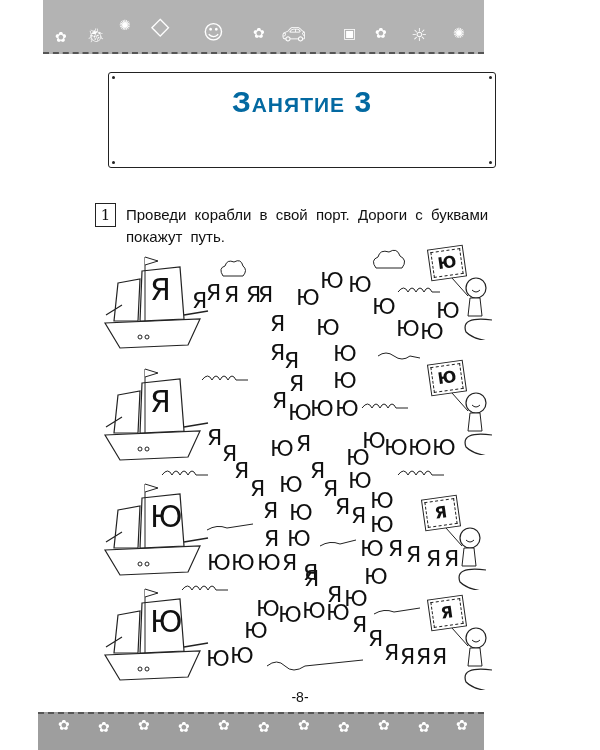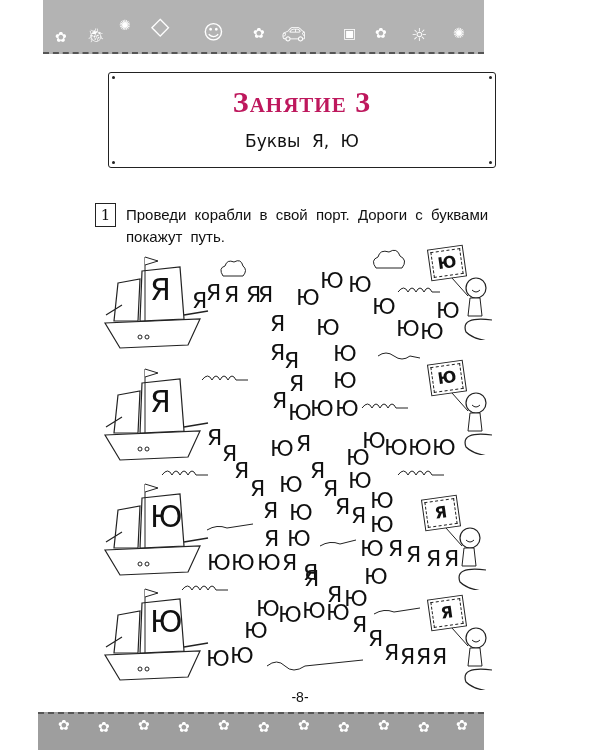--- a/index.html
+++ b/index.html
@@ -15,22 +15,22 @@
   .band .deco {
     position: absolute; color: #fff; font-size: 14px; line-height: 1;
   }
   .title-box {
     position: absolute; left: 108px; top: 72px; width: 386px; height: 94px;
     border: 1.5px solid #222; border-radius: 3px; background: #fff;
   }
   .title-box .pin { position: absolute; width: 3px; height: 3px; background: #222; border-radius: 50%; }
   .title-main {
     position: absolute; left: 0; right: 0; top: 12px; text-align: center;
-    font-family: Liberation Serif, serif; font-weight: bold; font-size: 30px;
-    color: #be185d; letter-spacing: 1px; font-variant: small-caps;
+    font-family: Liberation Sans, sans-serif; font-weight: bold; font-size: 30px;
+    color: #0369a1; letter-spacing: 1px; font-variant: small-caps;
   }
   .title-sub {
     position: absolute; left: 0; right: 0; top: 58px; text-align: center;
     font-family: "DejaVu Sans", sans-serif; font-size: 17px; color: #111; word-spacing: 6px;
   }
   .task-num {
     position: absolute; left: 95px; top: 203px; width: 19px; height: 22px;
     border: 1.5px solid #222; font-family: "DejaVu Serif", serif; font-size: 15px;
     text-align: center; line-height: 22px;
   }
@@ -76,21 +76,20 @@
   <span class="deco" style="left:368px;top:26px;font-size:18px">☼</span>
   <span class="deco" style="left:410px;top:26px">✺</span>
 </div>
 
 <div class="title-box">
   <span class="pin" style="left:3px;top:3px"></span>
   <span class="pin" style="right:3px;top:3px"></span>
   <span class="pin" style="left:3px;bottom:3px"></span>
   <span class="pin" style="right:3px;bottom:3px"></span>
   <div class="title-main">Занятие 3</div>
-  <div class="title-sub">Буквы Я, Ю</div>
 </div>
 
 <div class="task-num">1</div>
 <div class="task-text">Проведи корабли в свой порт. Дороги с буквами покажут путь.</div>
 
 <div class="field" id="maze">
 
   <div class="ship" style="top:253px">
     <svg width="110" height="100" viewBox="0 0 110 100">
       <path d="M5 70 L100 66 L88 92 L20 95 Z" fill="#fff" stroke="#222" stroke-width="1.2"></path>

